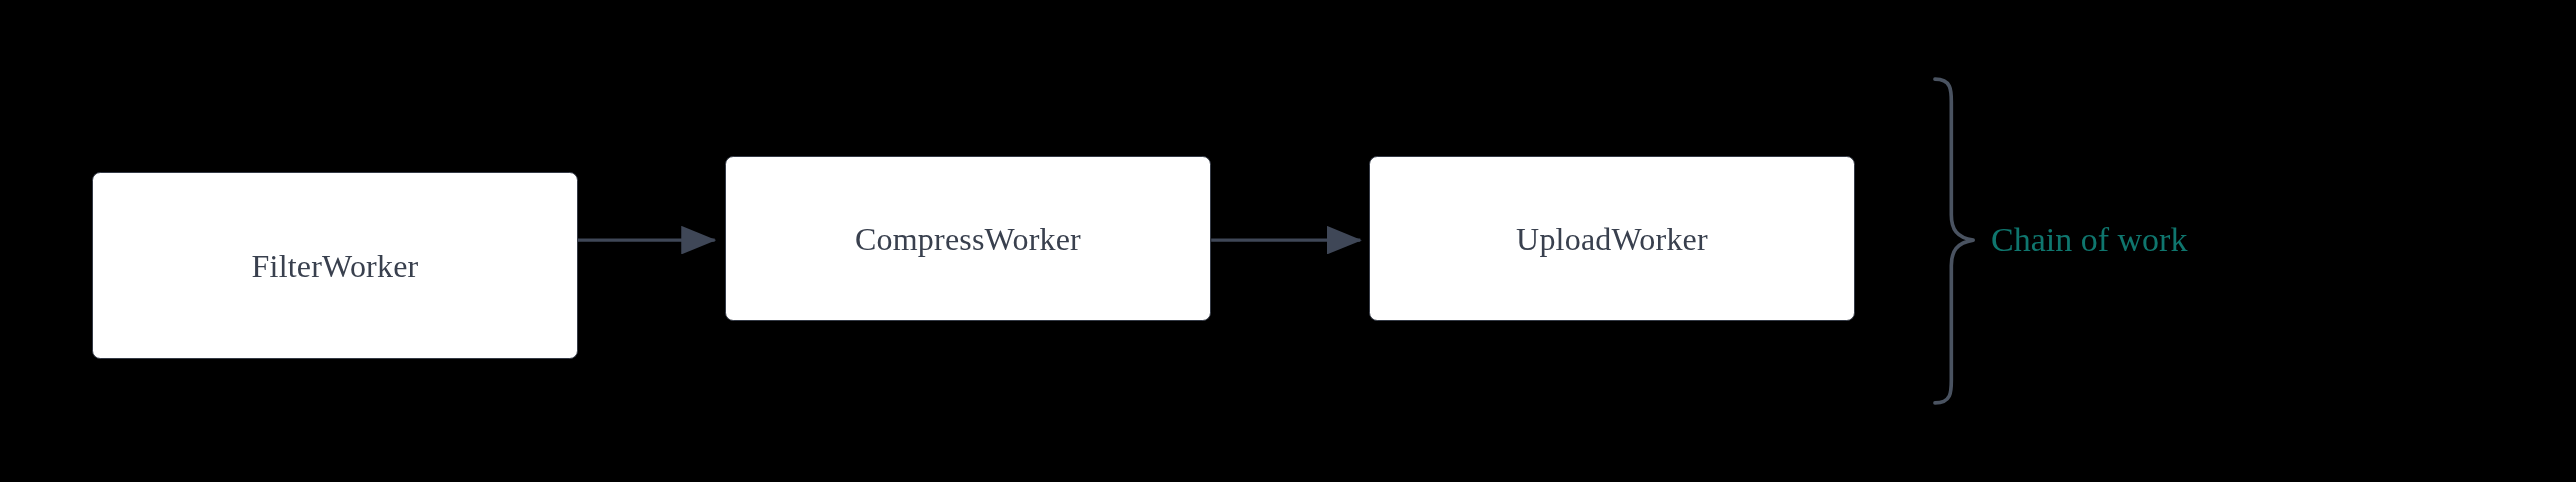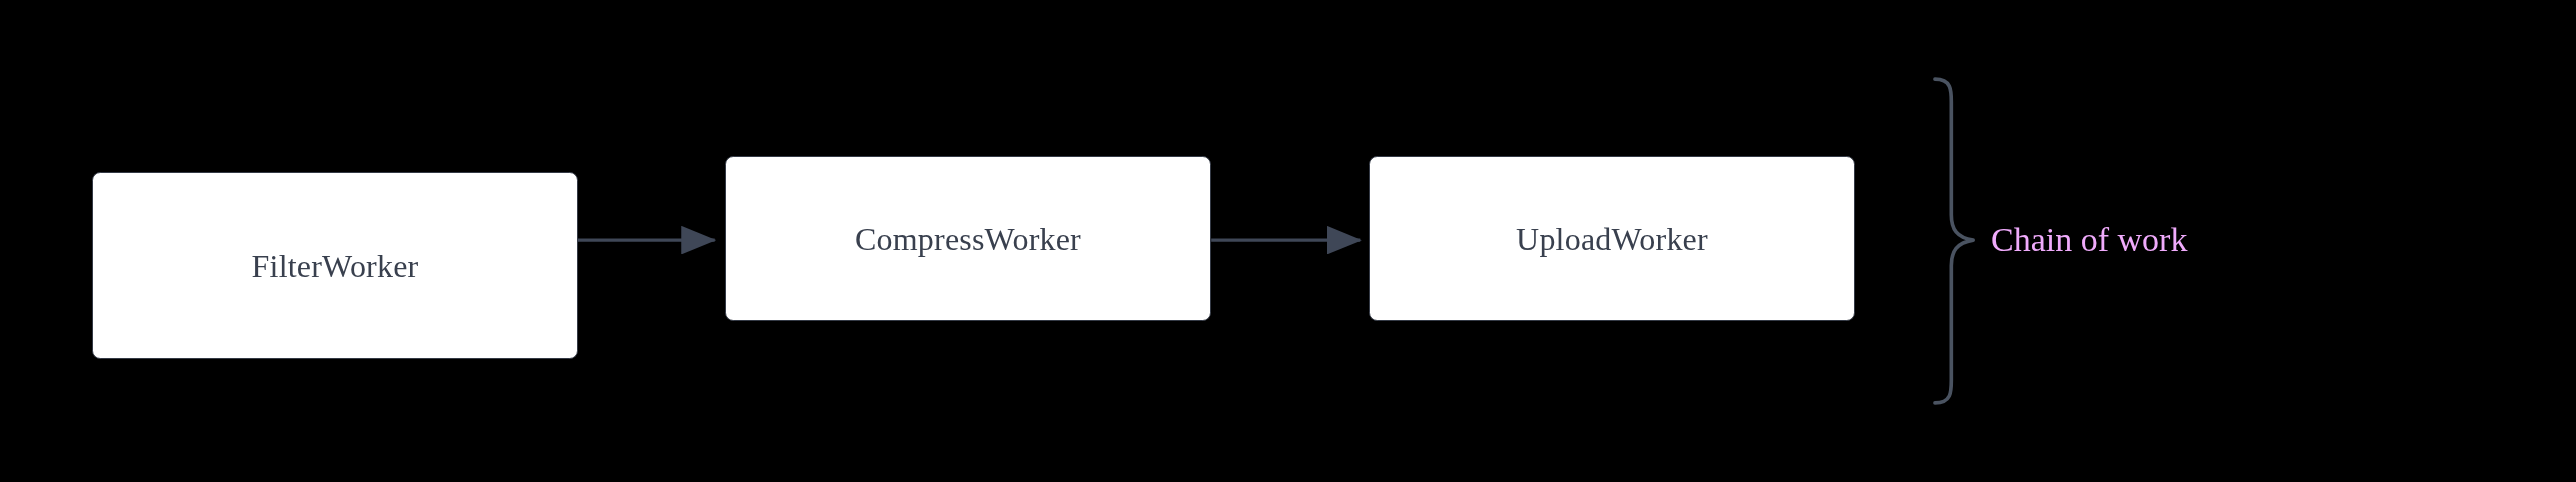--- a/index.html
+++ b/index.html
@@ -41,21 +41,21 @@
     color: #39404e;
     letter-spacing: 0.2px;
     white-space: nowrap;
     user-select: none;
   }
   .brace-label {
     position: absolute;
     font-family: "Liberation Serif", "DejaVu Serif", serif;
     font-size: 34px;
     line-height: 1;
-    color: #f0abfc;
+    color: #0f766e;
     white-space: nowrap;
     user-select: none;
   }
 </style>
 </head>
 <body>
 
 <div id="canvas">
 
   <svg id="diagram-svg" viewBox="0 0 2833 531" aria-hidden="true">

